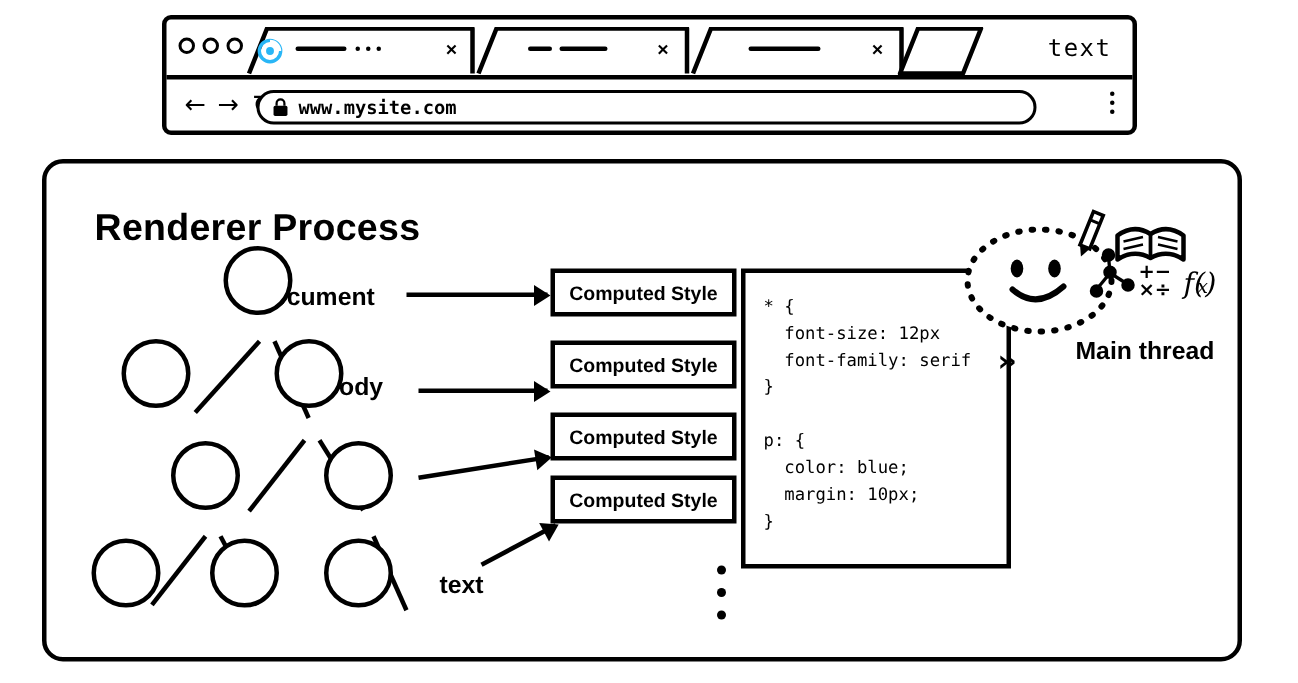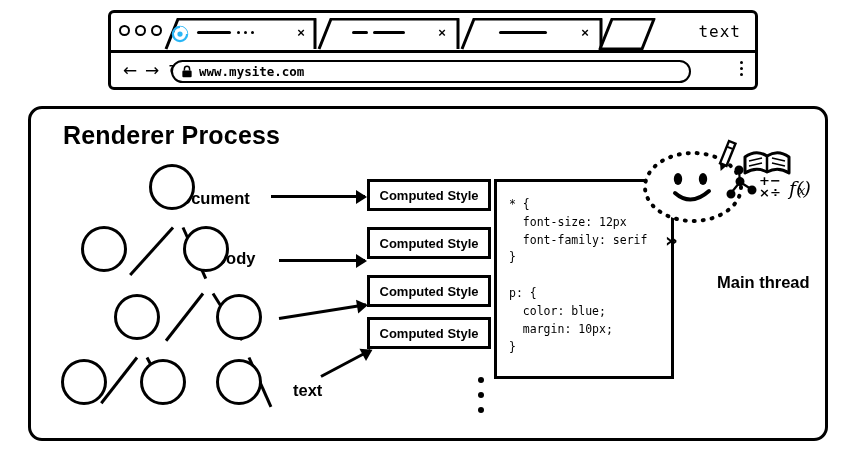--- a/index.html
+++ b/index.html
@@ -169,21 +169,21 @@
     width: 800px;
     height: 335px;
     border: 3px solid #000;
     border-radius: 14px;
     box-sizing: border-box;
     background: #fff;
   }
   #renderer-title {
     position: absolute;
     left: 32px;
-    top: 12px;
+    top: 29px;
     font-size: 25px;
     font-weight: bold;
     color: #000;
     letter-spacing: 0.2px;
   }
 
   
   #dom-tree {
     position: absolute;
     left: 30px;
@@ -307,21 +307,20 @@
     font-family: "DejaVu Sans", sans-serif;
   }
   #main-thread-label {
     position: absolute;
     left: 86px;
     top: 96px;
     font-size: 16.5px;
     font-weight: bold;
     color: #000;
     white-space: nowrap;
-    margin-top: 48px;
   }
 </style>
 </head>
 <body>
 
 <div id="browser-window">
 
   <div id="tab-strip">
 
     <div class="win-dots">

